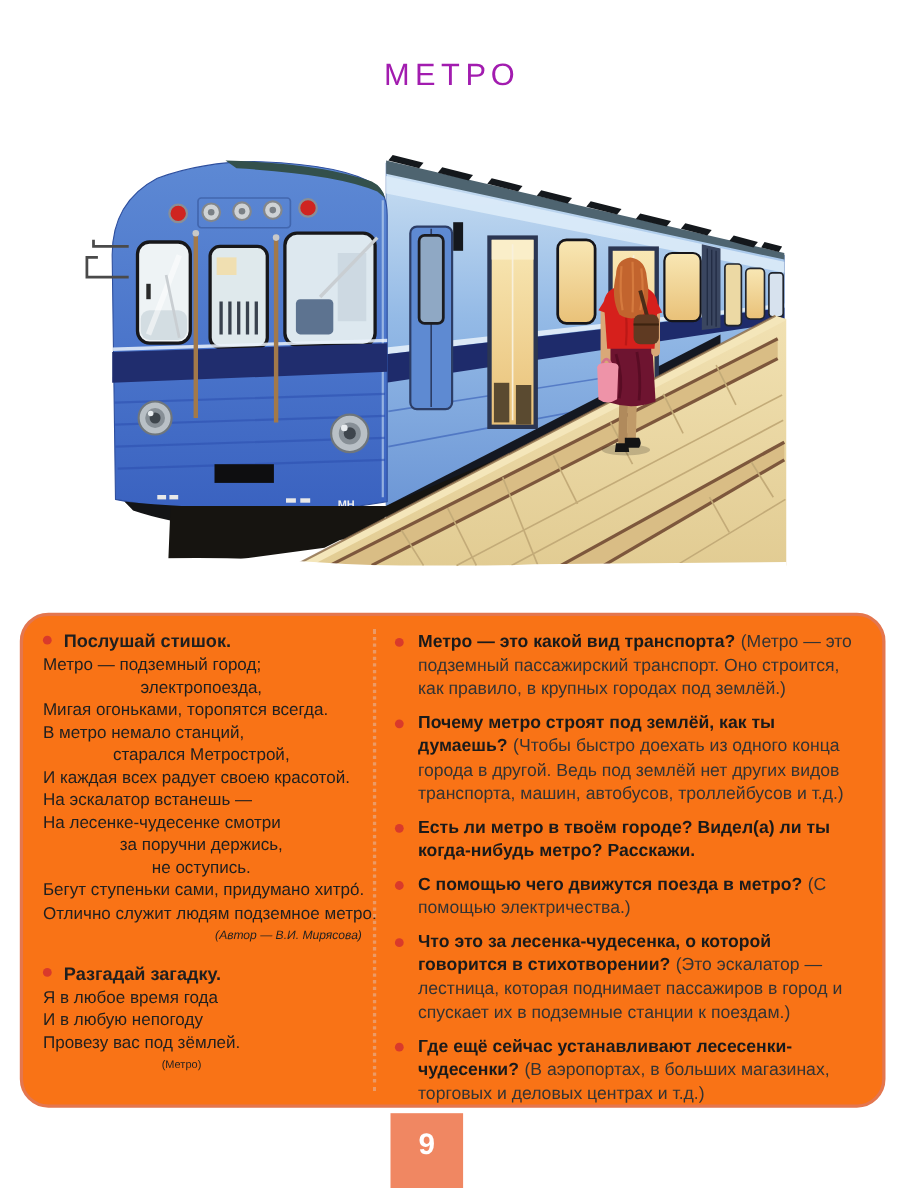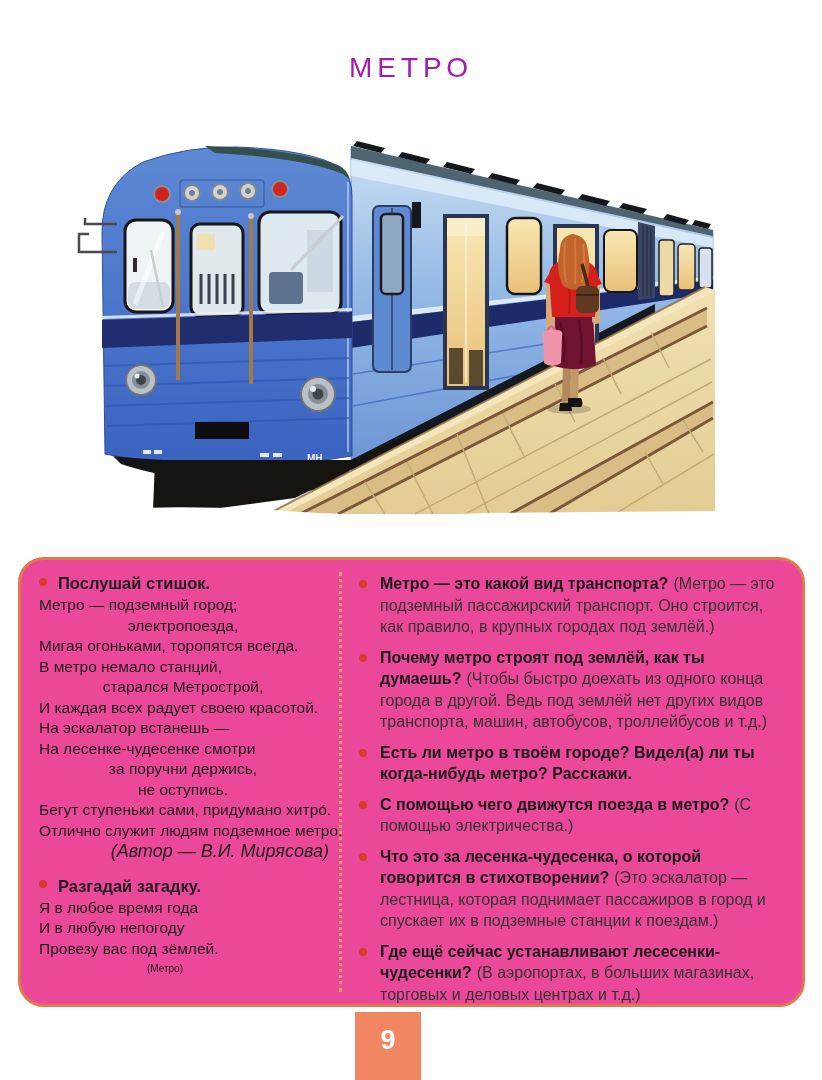--- a/index.html
+++ b/index.html
@@ -10,36 +10,36 @@
   .title{
     position:absolute;top:52px;left:0;width:100%;text-align:center;
     font-size:28px;letter-spacing:5px;color:#a21caf;font-weight:400;
   }
   .illustration{position:absolute;left:55px;top:122px;width:660px;height:398px;}
 
   
   .qa-box{
     position:absolute;left:18px;top:557px;width:787px;height:450px;
     border:3px solid #e4764e;border-radius:26px;box-sizing:border-box;
-    display:flex;background:#ec4899;
+    display:flex;background:#f97316;
   }
   .col-left{width:318px;box-sizing:border-box;padding:13px 8px 0 18px;}
   .col-right{
     flex:1;box-sizing:border-box;margin:12px 0;padding:1px 22px 0 17px;
     border-left:3px dotted #ec9a66;
   }
   .hrow{display:flex;align-items:baseline;font-weight:bold;font-size:16.5px;line-height:21px;}
   .bullet{
     width:8px;height:8px;border-radius:50%;background:#d93a2b;flex:0 0 8px;
     margin-right:11px;position:relative;top:-2px;align-self:center;
   }
   .poem{font-size:15.5px;line-height:20.5px;margin:1px 0 0 0;}
   .pline{white-space:nowrap;}
   .pline.pr{text-align:center;padding-right:4px;}
-  .pauthor{font-style:italic;text-align:right;padding-right:2px;font-size:18px;line-height:20.5px;}
+  .pauthor{font-style:italic;text-align:right;padding-right:2px;font-size:11px;line-height:20.5px;}
   .gap{height:14px;}
   .riddle-answer{text-align:center;font-size:10px;line-height:20.5px;padding-right:40px;}
 
   .qa-item{position:relative;padding-left:21px;margin-bottom:9px;font-size:16px;line-height:21.5px;}
   .qa-item .bullet{position:absolute;left:0;top:7px;margin:0;}
   .q{font-weight:bold;color:#1a1a1a;}
   .a{color:#333;}
   .a:not(:empty){margin-left:5px;}
 
   

